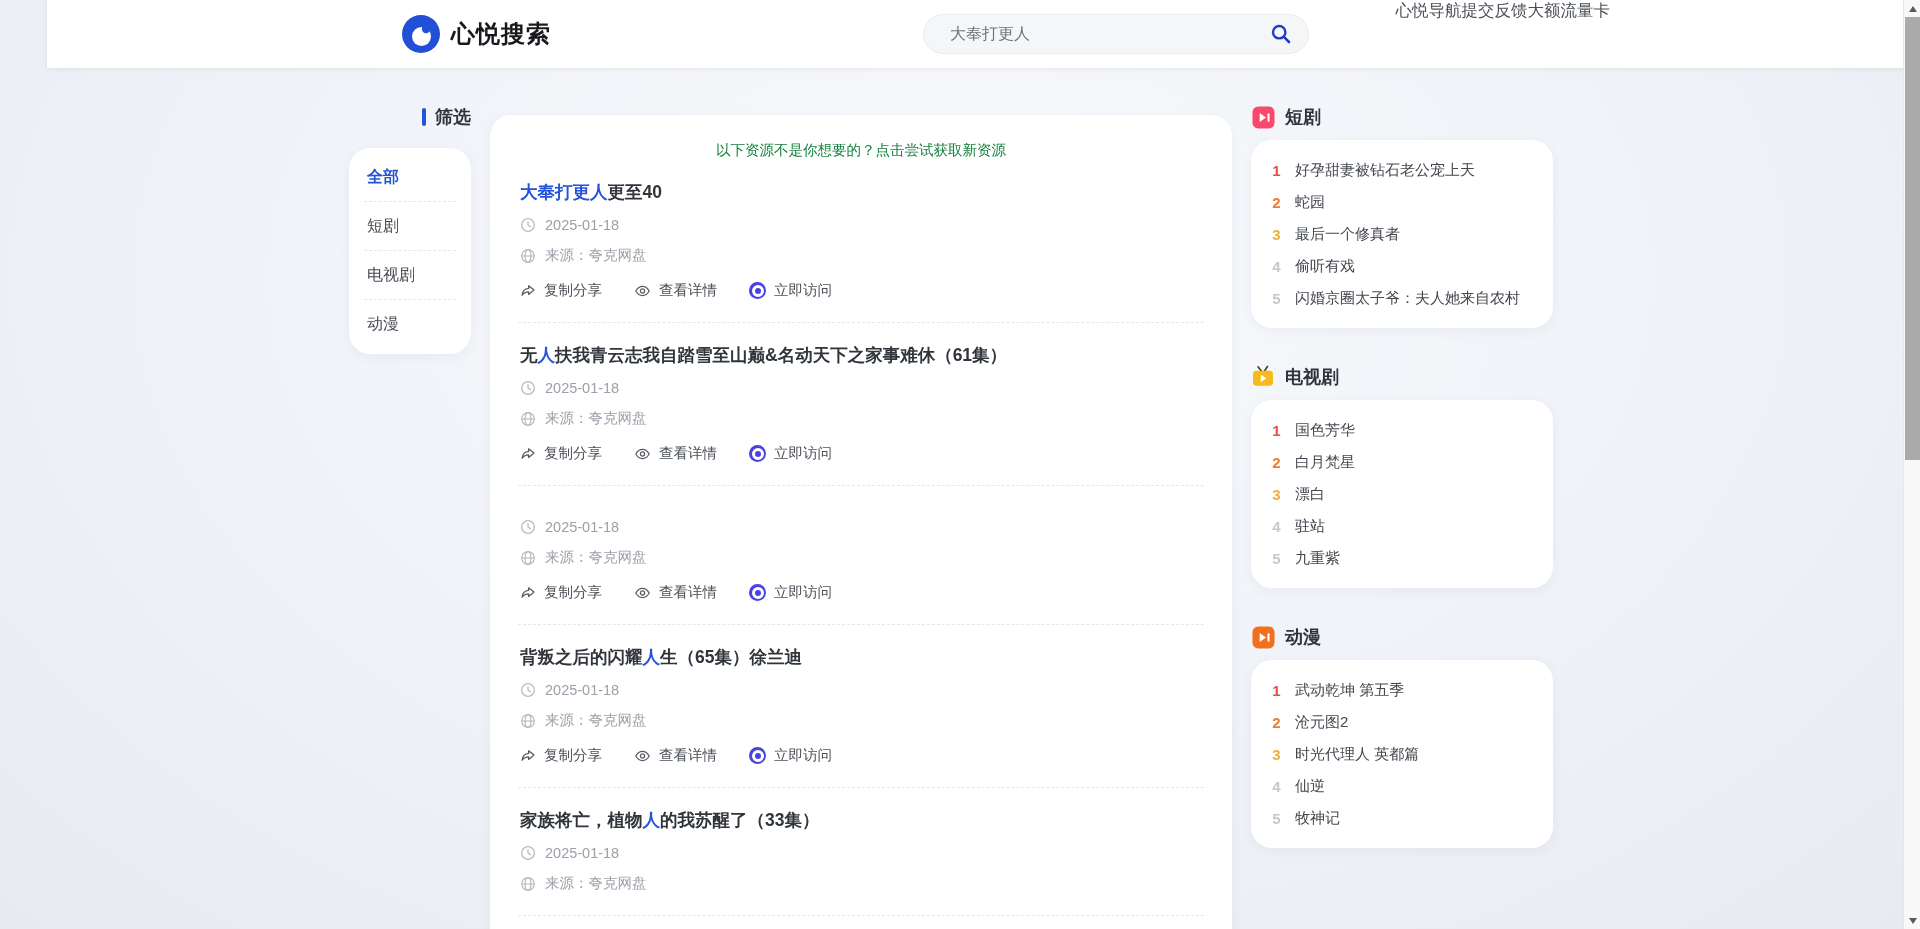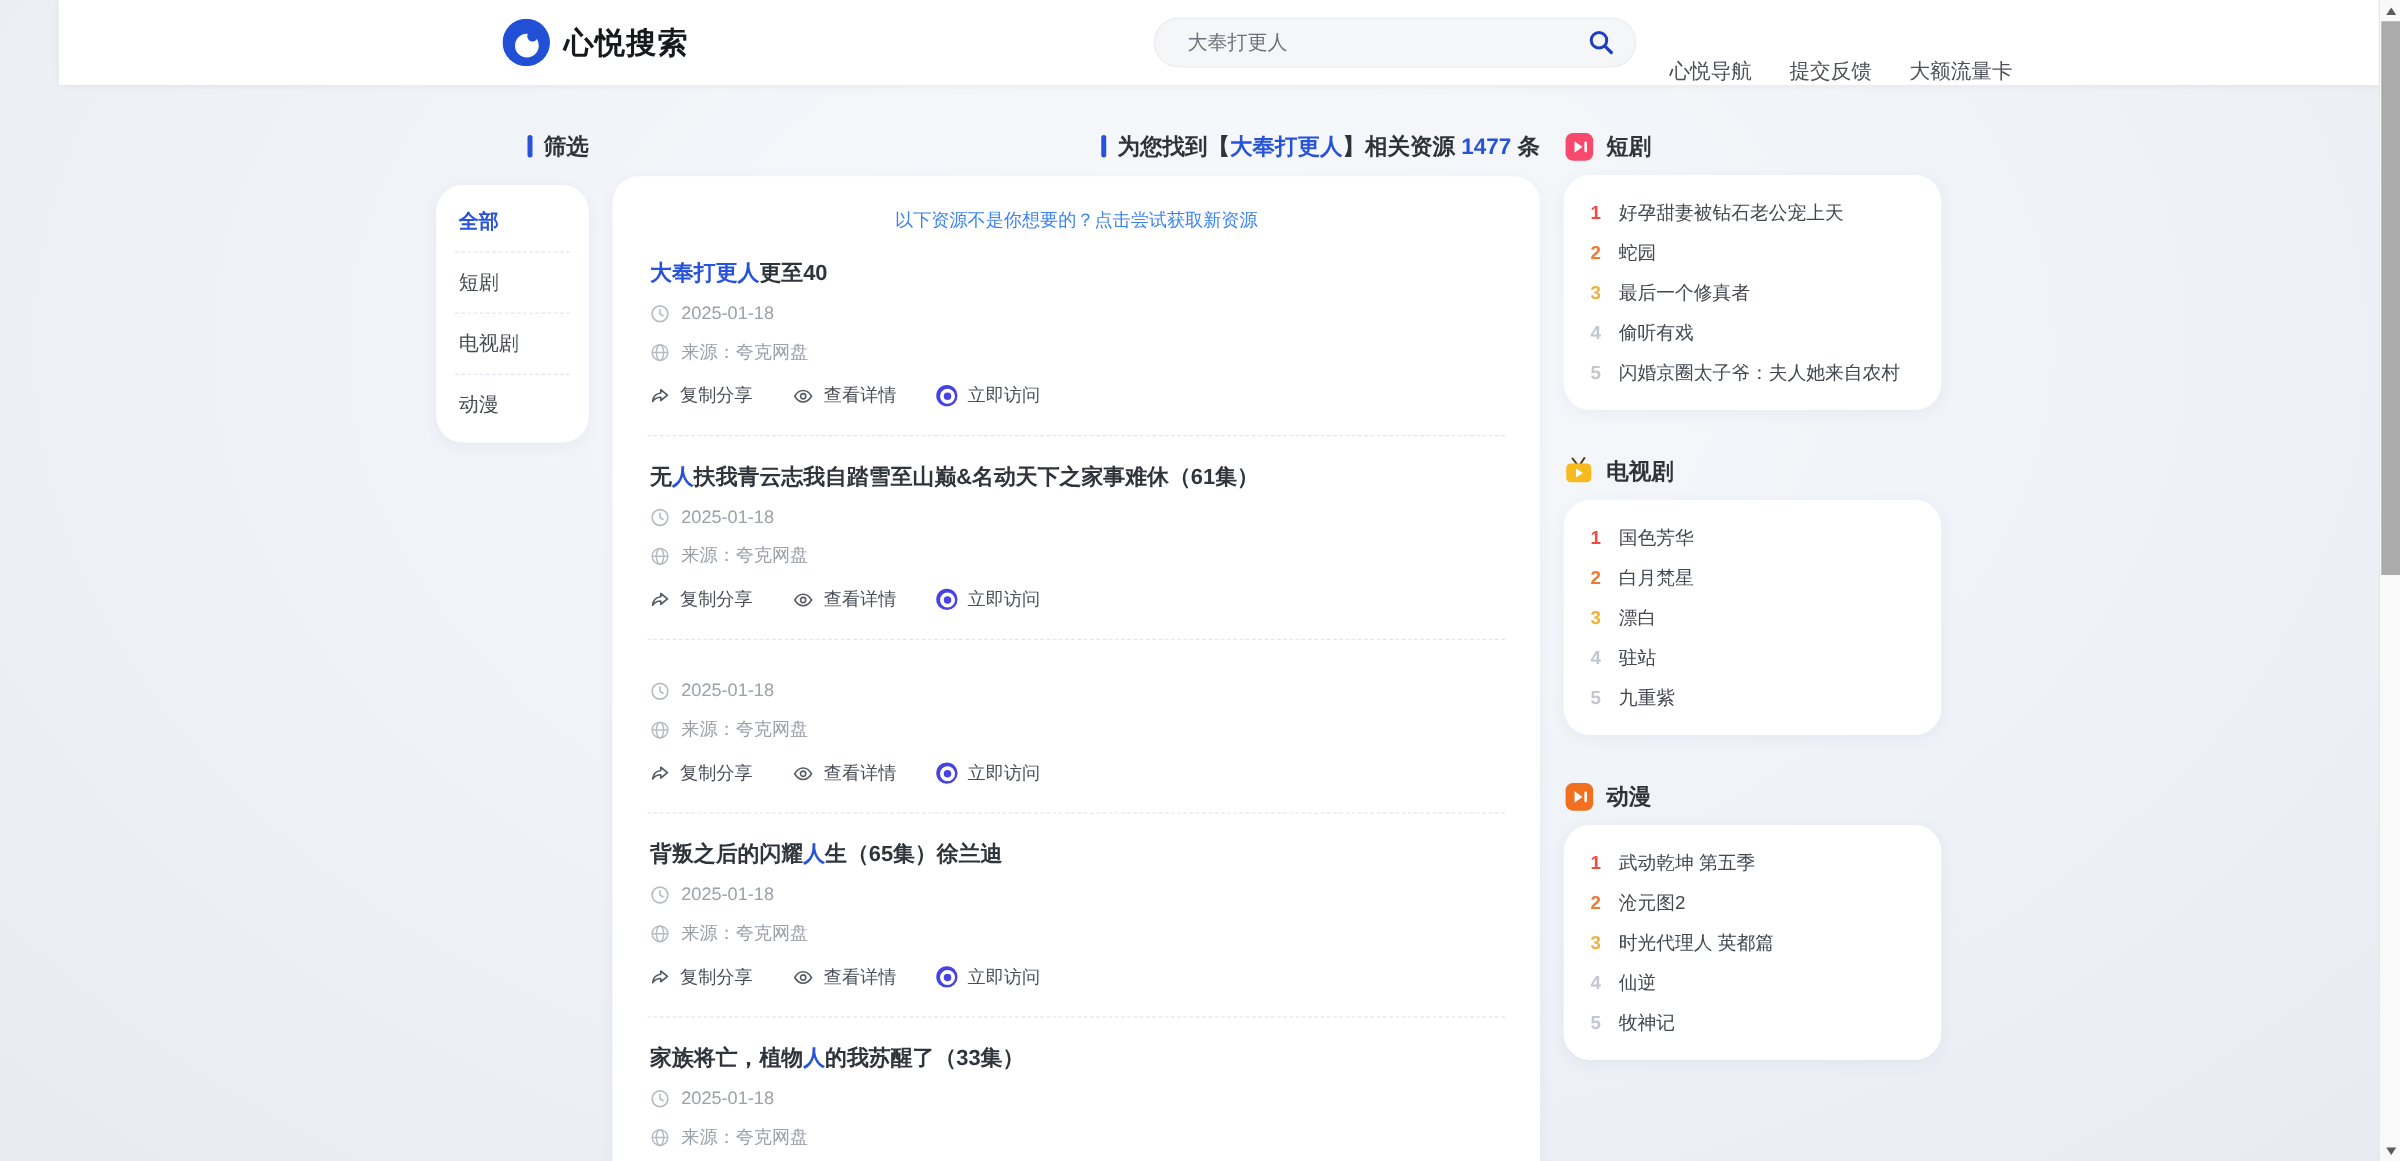--- a/index.html
+++ b/index.html
@@ -12,39 +12,39 @@
   .header{position:absolute;left:0;top:0;width:100%;height:68px;background:#fff;
     box-shadow:0 1px 6px rgba(0,0,0,.07);z-index:5;margin-left:47px;}
   .logo{position:absolute;left:355px;top:14px;height:40px;display:flex;align-items:center;gap:11px;cursor:pointer;}
   .logo-text{font-size:24px;font-weight:800;color:#17191d;letter-spacing:1px;}
   .search-box{position:absolute;left:876px;top:14px;width:386px;height:40px;background:#f5f6f8;
     border:1px solid #ececf0;border-radius:21px;display:flex;align-items:center;
     padding:0 12px 0 24px;box-sizing:border-box;}
   .search-input{flex:1;border:none;background:transparent;outline:none;font-size:16px;color:#6e737b;
     font-family:inherit;}
   .search-btn{width:30px;height:30px;display:flex;align-items:center;justify-content:center;cursor:pointer;}
-  .nav{position:absolute;right:357px;top:0;height:68px;display:flex;align-items:flex-end;gap:30px;}
+  .nav{position:absolute;right:357px;top:0;height:68px;display:flex;align-items:flex-start;}
   .nav-link{font-size:16.5px;color:#4c5158;cursor:pointer;white-space:nowrap;}
   
   .sec-header{display:flex;align-items:center;gap:9px;height:26px;justify-content:flex-end;}
   .sec-bar{width:4px;height:18px;border-radius:2px;background:#2653d9;}
   .sec-title{font-size:18px;font-weight:700;color:#2f343b;white-space:nowrap;}
   .card{background:#fff;border-radius:21px;box-shadow:0 3px 12px rgba(60,80,130,.06);}
   
   .filter-col{position:absolute;left:349px;top:104px;width:122px;}
   .filter-card{margin-top:18px;padding:5px 0;}
   .filter-item{height:49px;display:flex;align-items:center;padding:0 18px;font-size:16px;color:#464b52;
     cursor:pointer;position:relative;}
   .filter-item:not(:last-child)::after{content:"";position:absolute;left:15px;right:15px;bottom:0;
     border-bottom:1px dashed #e4e7ed;}
   .filter-item.active .f-label{color:#2653d9;font-weight:700;}
   
   .main-col{position:absolute;left:490px;top:104px;width:742px;}
   .main-card{margin-top:11px;padding:26px 28px 28px;min-height:1000px;box-sizing:border-box;}
-  .notice{text-align:center;color:#3b82f6;font-size:14.5px;cursor:pointer;}
+  .notice{text-align:center;color:#15803d;font-size:14.5px;cursor:pointer;}
   .result-list{margin-top:4px;}
   .result-item{padding:20px 2px 22px;border-bottom:1px dashed #e4e7ed;}
   .result-item:first-child{padding-top:16px;}
   .result-title{font-size:17.5px;font-weight:700;color:#30353c;cursor:pointer;line-height:24px;}
   .result-title .hl{color:#2653d9;}
   .meta-row{margin-top:13px;display:flex;align-items:center;gap:9px;color:#9ba1a9;font-size:14.5px;}
   .meta-row svg{display:block;flex:none;}
   .actions{margin-top:16px;display:flex;align-items:center;gap:32px;}
   .action{display:flex;align-items:center;gap:8px;font-size:14.5px;color:#4b5058;cursor:pointer;}
   .action svg{display:block;}
@@ -119,26 +119,20 @@
       <div class="filter-item">
     <span class="f-label">电视剧</span>
   </div>
       <div class="filter-item">
     <span class="f-label">动漫</span>
   </div>
     </div>
 </div>
 
 <div class="main-col">
-  <div class="sec-header">
-    <span class="sec-bar"></span>
-    <span class="sec-title">
-      <span>为您找到【</span><span style="color:#2653d9">大奉打更人</span><span>】相关资源 </span><span style="color:#2653d9">1477</span><span> 条</span>
-    </span>
-  </div>
   <div class="card main-card">
     <div class="notice">以下资源不是你想要的？点击尝试获取新资源</div>
     <div class="result-list">
         <div class="result-item">
     <div class="result-title"><span class="hl">大奉打更人</span><span>更至40</span></div>
     <div class="meta-row">
       <svg width="16" height="16" viewBox="0 0 16 16">
         <circle cx="8" cy="8" r="6.3" fill="none" stroke="#b7bcc4" stroke-width="1.3"></circle>
         <path d="M8 4.6 V8 L10.4 9.6" fill="none" stroke="#b7bcc4" stroke-width="1.3" stroke-linecap="round"></path>
       </svg>

